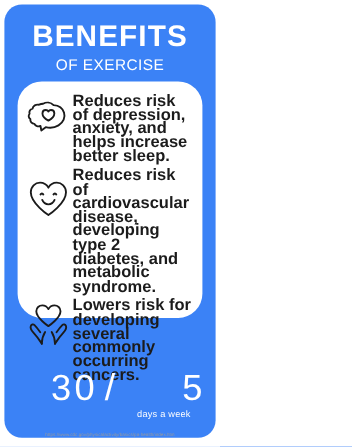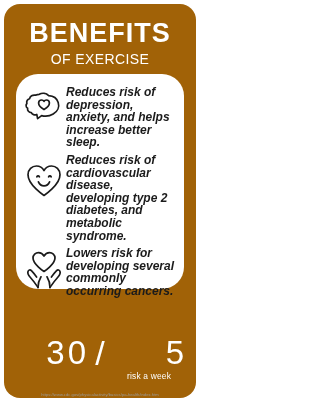--- a/index.html
+++ b/index.html
@@ -22,21 +22,21 @@
     box-sizing: border-box;
   }
 
   
   .panel {
     position: absolute;
     left: 4px;
     top: 4px;
     width: 192px;
     height: 394px;
-    background: #a16207;
+    background: #3b82f6;
     border-radius: 16px;
     box-sizing: border-box;
     overflow: hidden;
   }
 
   
   .title-block {
     padding: 16px 10px 0 10px;
     text-align: center;
   }
@@ -84,24 +84,23 @@
     display: flex;
     align-items: center;
     justify-content: center;
   }
   .bicon svg { display: block; }
 
   .btext {
     flex: 1 1 auto;
     color: #1b1b1b;
     font-weight: bold;
-    font-size: 12px;
+    font-size: 15px;
     line-height: 12.6px;
     padding-top: 3px;
-    font-style: italic;
   }
 
   
   .benefit-1 .bicon { height: 52px; }
   .benefit-2 .bicon { height: 60px; }
   .benefit-3 .bicon { height: 52px; }
 
   
   .note {
     position: absolute;
@@ -231,21 +230,21 @@
     </div>
 
 
     <div class="bignums">
       <div class="numcol">
         <div class="bignum">30</div>
       </div>
       <div class="slash">/</div>
       <div class="numcol">
         <div class="bignum">5</div>
-        <div class="numlabel">risk a week</div>
+        <div class="numlabel">days a week</div>
       </div>
     </div>
 
   </div>
 
   <div class="footer-url">https://www.cdc.gov/physicalactivity/basics/pa-health/index.htm</div>
 
 </div>
 
 </body></html>

